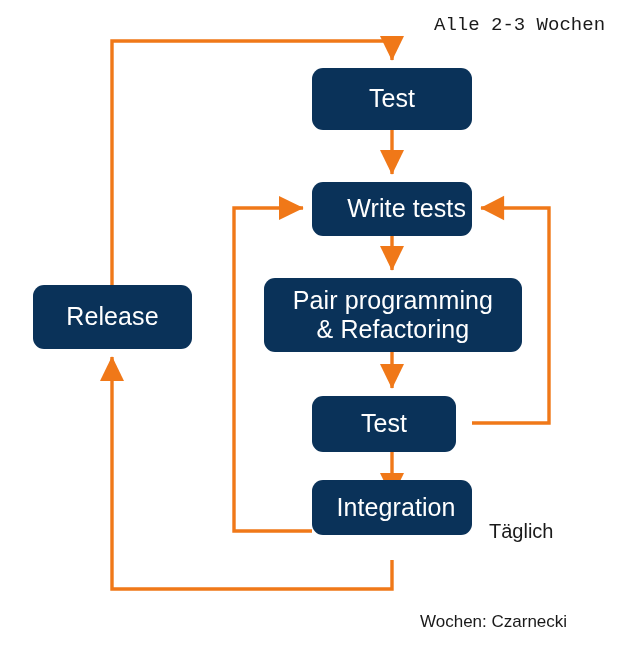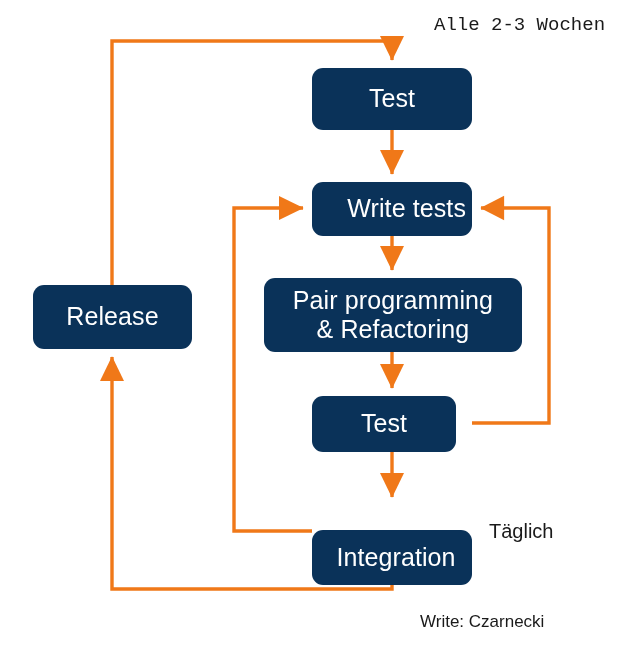--- a/index.html
+++ b/index.html
@@ -104,27 +104,27 @@
 
   <div class="node" style="left:264px; top:278px; width:258px; height:74px; font-size:25px;">
     <span class="node-label">Pair programming
 &amp; Refactoring</span>
   </div>
 
   <div class="node" style="left:312px; top:396px; width:144px; height:56px; font-size:25px;">
     <span class="node-label">Test</span>
   </div>
 
-  <div class="node" style="left:312px; top:530px; width:160px; height:55px; font-size:25px;padding-left:8px;">
+  <div class="node" style="left:312px; top:480px; width:160px; height:55px; font-size:25px;padding-left:8px;">
     <span class="node-label">Integration</span>
   </div>
 
   <div class="node" style="left:33px; top:285px; width:159px; height:64px; font-size:25px;">
     <span class="node-label">Release</span>
   </div>
 
   <div class="free-label" style="left:434px; top:14px; font-size:19px;font-family:Liberation Mono, monospace;">Alle 2-3 Wochen</div>
 
   <div class="free-label" style="left:489px; top:520px; font-size:20px;">Täglich</div>
 
-  <div class="free-label" style="left:420px; top:612px; font-size:17px;">Write: Czarnecki</div>
+  <div class="free-label" style="left:420px; top:612px; font-size:17px;">Wochen: Czarnecki</div>
 
 </div>
 
 </body></html>

